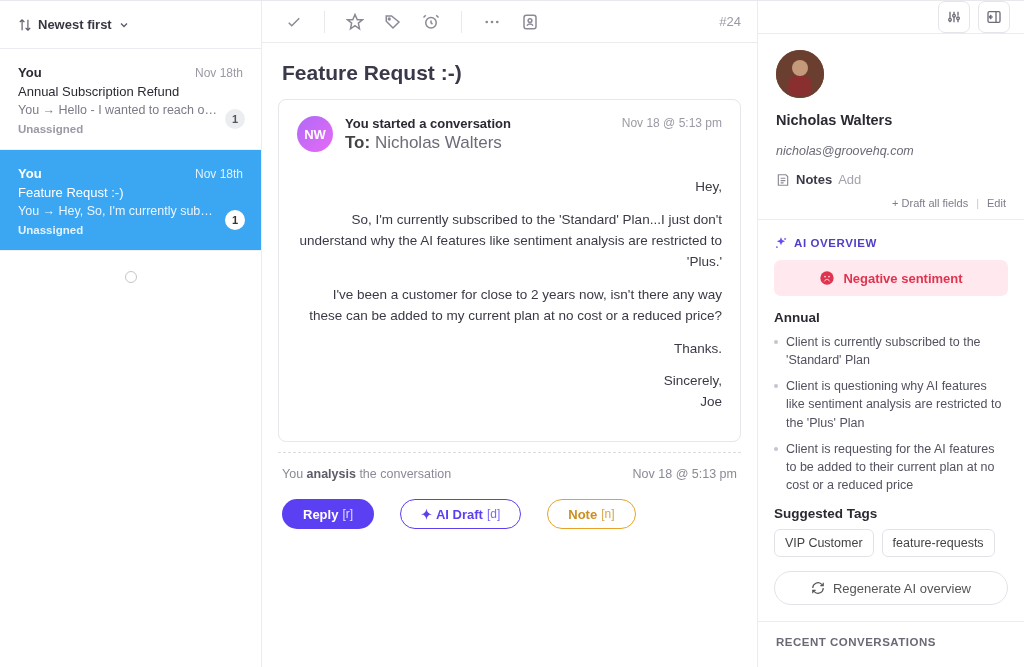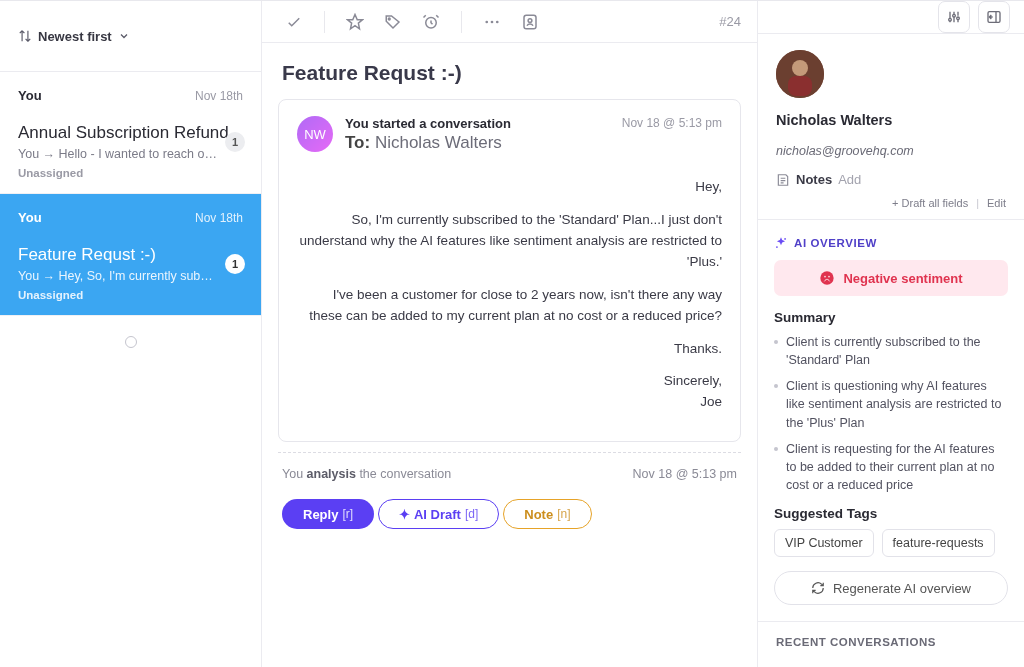--- a/index.html
+++ b/index.html
@@ -2,60 +2,60 @@
 <html><head>
 <meta charset="utf-8">
 <style>
   * { box-sizing: border-box; margin: 0; padding: 0; }
   html, body { height: 100%; font-family: -apple-system, BlinkMacSystemFont, "Segoe UI", Helvetica, Arial, sans-serif; color:#2a2a33; background:#fff; }
   body { width:1024px; height:667px; overflow:hidden; }
   .app { display:flex; width:100%; height:100%; border-top:1px solid #e8e8ed; }
 
   
   .col-left { width:262px; border-right:1px solid #ebebf0; display:flex; flex-direction:column; }
-  .sort-bar { height:71px; display:flex; align-items:center; padding:0 18px; border-bottom:1px solid #ebebf0; }
+  .sort-bar { height:48px; display:flex; align-items:center; padding:0 18px; border-bottom:1px solid #ebebf0; }
   .sort-label { font-size:13px; font-weight:600; color:#373742; margin:0 6px; }
   .sort-bar svg { color:#5a5a68; }
   .conv-item { padding:16px 18px 14px; border-bottom:1px solid #f0f0f4; position:relative; cursor:pointer; }
   .conv-item.active { background:#3ba6f2; color:#fff; }
   .conv-row1 { display:flex; justify-content:space-between; align-items:baseline; }
   .conv-from { font-size:13px; font-weight:700; }
   .conv-date { font-size:12px; color:#9a9aa5; }
   .conv-item.active .conv-date { color:#e1f1fd; }
-  .conv-subj { font-size:17px; margin-top:20px; font-weight:500; }
+  .conv-subj { font-size:13px; margin-top:4px; font-weight:500; }
   .conv-snip { font-size:12.5px; margin-top:4px; color:#7b7b88; white-space:nowrap; overflow:hidden; text-overflow:ellipsis; max-width:200px; }
   .conv-item.active .conv-snip { color:#eaf5fe; }
   .conv-status { font-size:11.5px; font-weight:600; margin-top:6px; color:#9a9aa5; }
   .conv-item.active .conv-status { color:#e4f2fd; }
   .badge-count { position:absolute; right:16px; top:60px; width:20px; height:20px; border-radius:50%; background:#ecedf0; color:#555; font-size:11px; font-weight:600; display:flex; align-items:center; justify-content:center; }
   .conv-item.active .badge-count { background:#fff; color:#333; }
   .scroll-clue { display:flex; justify-content:center; padding-top:20px; }
   .scroll-dot { width:12px; height:12px; border-radius:50%; border:1.5px solid #c5c5ce; }
 
   
   .col-mid { flex:1; border-right:1px solid #ebebf0; display:flex; flex-direction:column; padding:0 16px; overflow:hidden; }
   .toolbar { height:42px; display:flex; align-items:center; gap:6px; border-bottom:1px solid #ebebf0; margin:0 -16px; padding:0 16px; }
   .toolbar .sep { width:1px; height:22px; background:#e8e8ed; margin:0 8px; }
   .tool-btn { width:32px; height:32px; display:flex; align-items:center; justify-content:center; color:#8a8a96; border-radius:6px; cursor:pointer; }
   .ticket-num { margin-left:auto; font-size:13px; color:#9a9aa5; }
   .ticket-title { font-size:21px; font-weight:700; color:#39394a; margin:18px 4px 14px; }
   .message-card { border:1px solid #e6e6ec; border-radius:8px; padding:16px 18px; }
   .msg-head { display:flex; gap:12px; align-items:flex-start; }
-  .avatar { width:36px; height:36px; border-radius:50%; background:linear-gradient(135deg,#b06af6,#e66af6); color:#fff; font-weight:400; font-size:13px; display:flex; align-items:center; justify-content:center; flex-shrink:0; }
+  .avatar { width:36px; height:36px; border-radius:50%; background:linear-gradient(135deg,#b06af6,#e66af6); color:#fff; font-weight:700; font-size:13px; display:flex; align-items:center; justify-content:center; flex-shrink:0; }
   .msg-meta { flex:1; }
   .msg-line1 { display:flex; justify-content:space-between; font-size:13px; }
   .msg-started { font-weight:700; }
   .msg-time { color:#9a9aa5; font-size:12px; }
   .msg-to { font-size:17px; color:#6c6c78; margin-top:2px; }
   .msg-to b { color:#444; }
   .msg-body { font-size:13.5px; line-height:1.55; color:#3a3a46; margin-top:24px;text-align:right; }
   .msg-body p { margin-bottom:12px; }
   .reopen-row { display:flex; justify-content:space-between; font-size:12.5px; color:#8a8a96; padding:14px 4px 0; margin-top:10px; border-top:1px dashed #dcdce3; }
   .reopen-row b { color:#5c5c68; font-weight:700; }
-  .actions { display:flex; gap:4px; margin-top:18px; padding-left:4px; }
+  .actions { display:flex; gap:26px; margin-top:18px; padding-left:4px; }
   .btn { height:30px; padding:0 20px; border-radius:16px; font-size:13px; font-weight:600; display:flex; align-items:center; cursor:pointer; border:1px solid transparent; }
   .btn .sc { margin-left:4px; opacity:.8; font-weight:400; font-size:12px; }
   .btn-reply { background:#5b3ff3; color:#fff; }
   .btn-draft { background:#fff; border-color:#5b3ff3; color:#5b3ff3; }
   .btn-note  { background:#fff; border-color:#e6a328; color:#cc8e1d; }
 
   
   .col-right { width:266px; display:flex; flex-direction:column; overflow-y:auto; }
   .side-top { height:55px; display:flex; align-items:center; justify-content:flex-end; padding:0 14px; gap:8px; border-bottom:1px solid #ebebf0; }
   .sq-btn { width:32px; height:32px; border:1px solid #e4e4ea; border-radius:7px; display:flex; align-items:center; justify-content:center; color:#6d6d78; cursor:pointer; background:#fff; }
@@ -274,21 +274,21 @@
       <div class="sentiment">
         <svg width="16" height="16" viewBox="0 0 24 24" fill="#e0334f">
             <circle cx="12" cy="12" r="10"></circle>
             <circle cx="9" cy="10" r="1.2" fill="#ffe8ee"></circle>
             <circle cx="15" cy="10" r="1.2" fill="#ffe8ee"></circle>
             <path d="M8 17c1.2-2 2.8-3 4-3s2.8 1 4 3" stroke="#ffe8ee" stroke-width="1.5" fill="none"></path>
           </svg>
         <span>Negative sentiment</span>
       </div>
 
-      <div class="sec-h">Summary</div>
+      <div class="sec-h">Annual</div>
       <ul class="bullets">
         <li>Client is currently subscribed to the 'Standard' Plan</li>
         <li>Client is questioning why AI features like sentiment analysis are restricted to the 'Plus' Plan</li>
         <li>Client is requesting for the AI features to be added to their current plan at no cost or a reduced price</li>
       </ul>
 
       <div class="sec-h" style="margin-top:12px">Suggested Tags</div>
       <div class="tags">
         <div class="tag">VIP Customer</div>
         <div class="tag">feature-requests</div>

